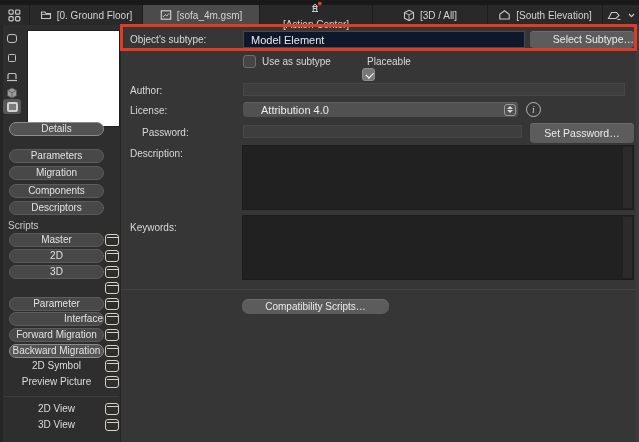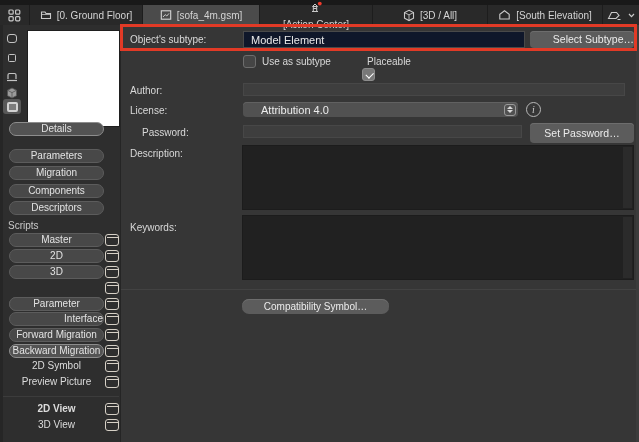--- a/index.html
+++ b/index.html
@@ -210,21 +210,21 @@
       <span>2D Symbol</span>
     </div>
   <div class="abs win-icon" style="top:360px;"></div>
   <div class="abs flatlbl" style="top:375px;">
       <span>Preview Picture</span>
     </div>
   <div class="abs win-icon" style="top:376px;"></div>
 
   <div class="abs sdiv"></div>
 
-  <div class="abs flatlbl" style="top:402px;font-weight:bold;">
+  <div class="abs flatlbl" style="top:402px;">
       <span>2D View</span>
     </div>
   <div class="abs win-icon" style="top:403px;"></div>
   <div class="abs flatlbl" style="top:418px;">
       <span>3D View</span>
     </div>
   <div class="abs win-icon" style="top:419px;"></div>
 
   <div class="abs label" style="left:130px;top:33px;">Object's subtype:</div>
   <div class="abs field" style="left:243px;top:31px;width:282px;height:17px;">
@@ -273,18 +273,18 @@
   </div>
 
   <div class="abs label" style="left:130px;top:221px;">Keywords:</div>
   <div class="abs txtarea" style="left:242px;top:215px;width:392px;height:65px;">
     <span></span>
     <div class="scrolltrack"></div>
   </div>
 
   <div class="abs hdiv" style="left:121px;top:289px;width:518px;"></div>
   <div class="abs btn pill" style="left:242px;top:299px;width:147px;height:15px;">
-      <span>Compatibility Symbol…</span>
+      <span>Compatibility Scripts…</span>
     </div>
 
   <div class="abs right-edge"></div>
 
 </div>
 
 </body></html>

